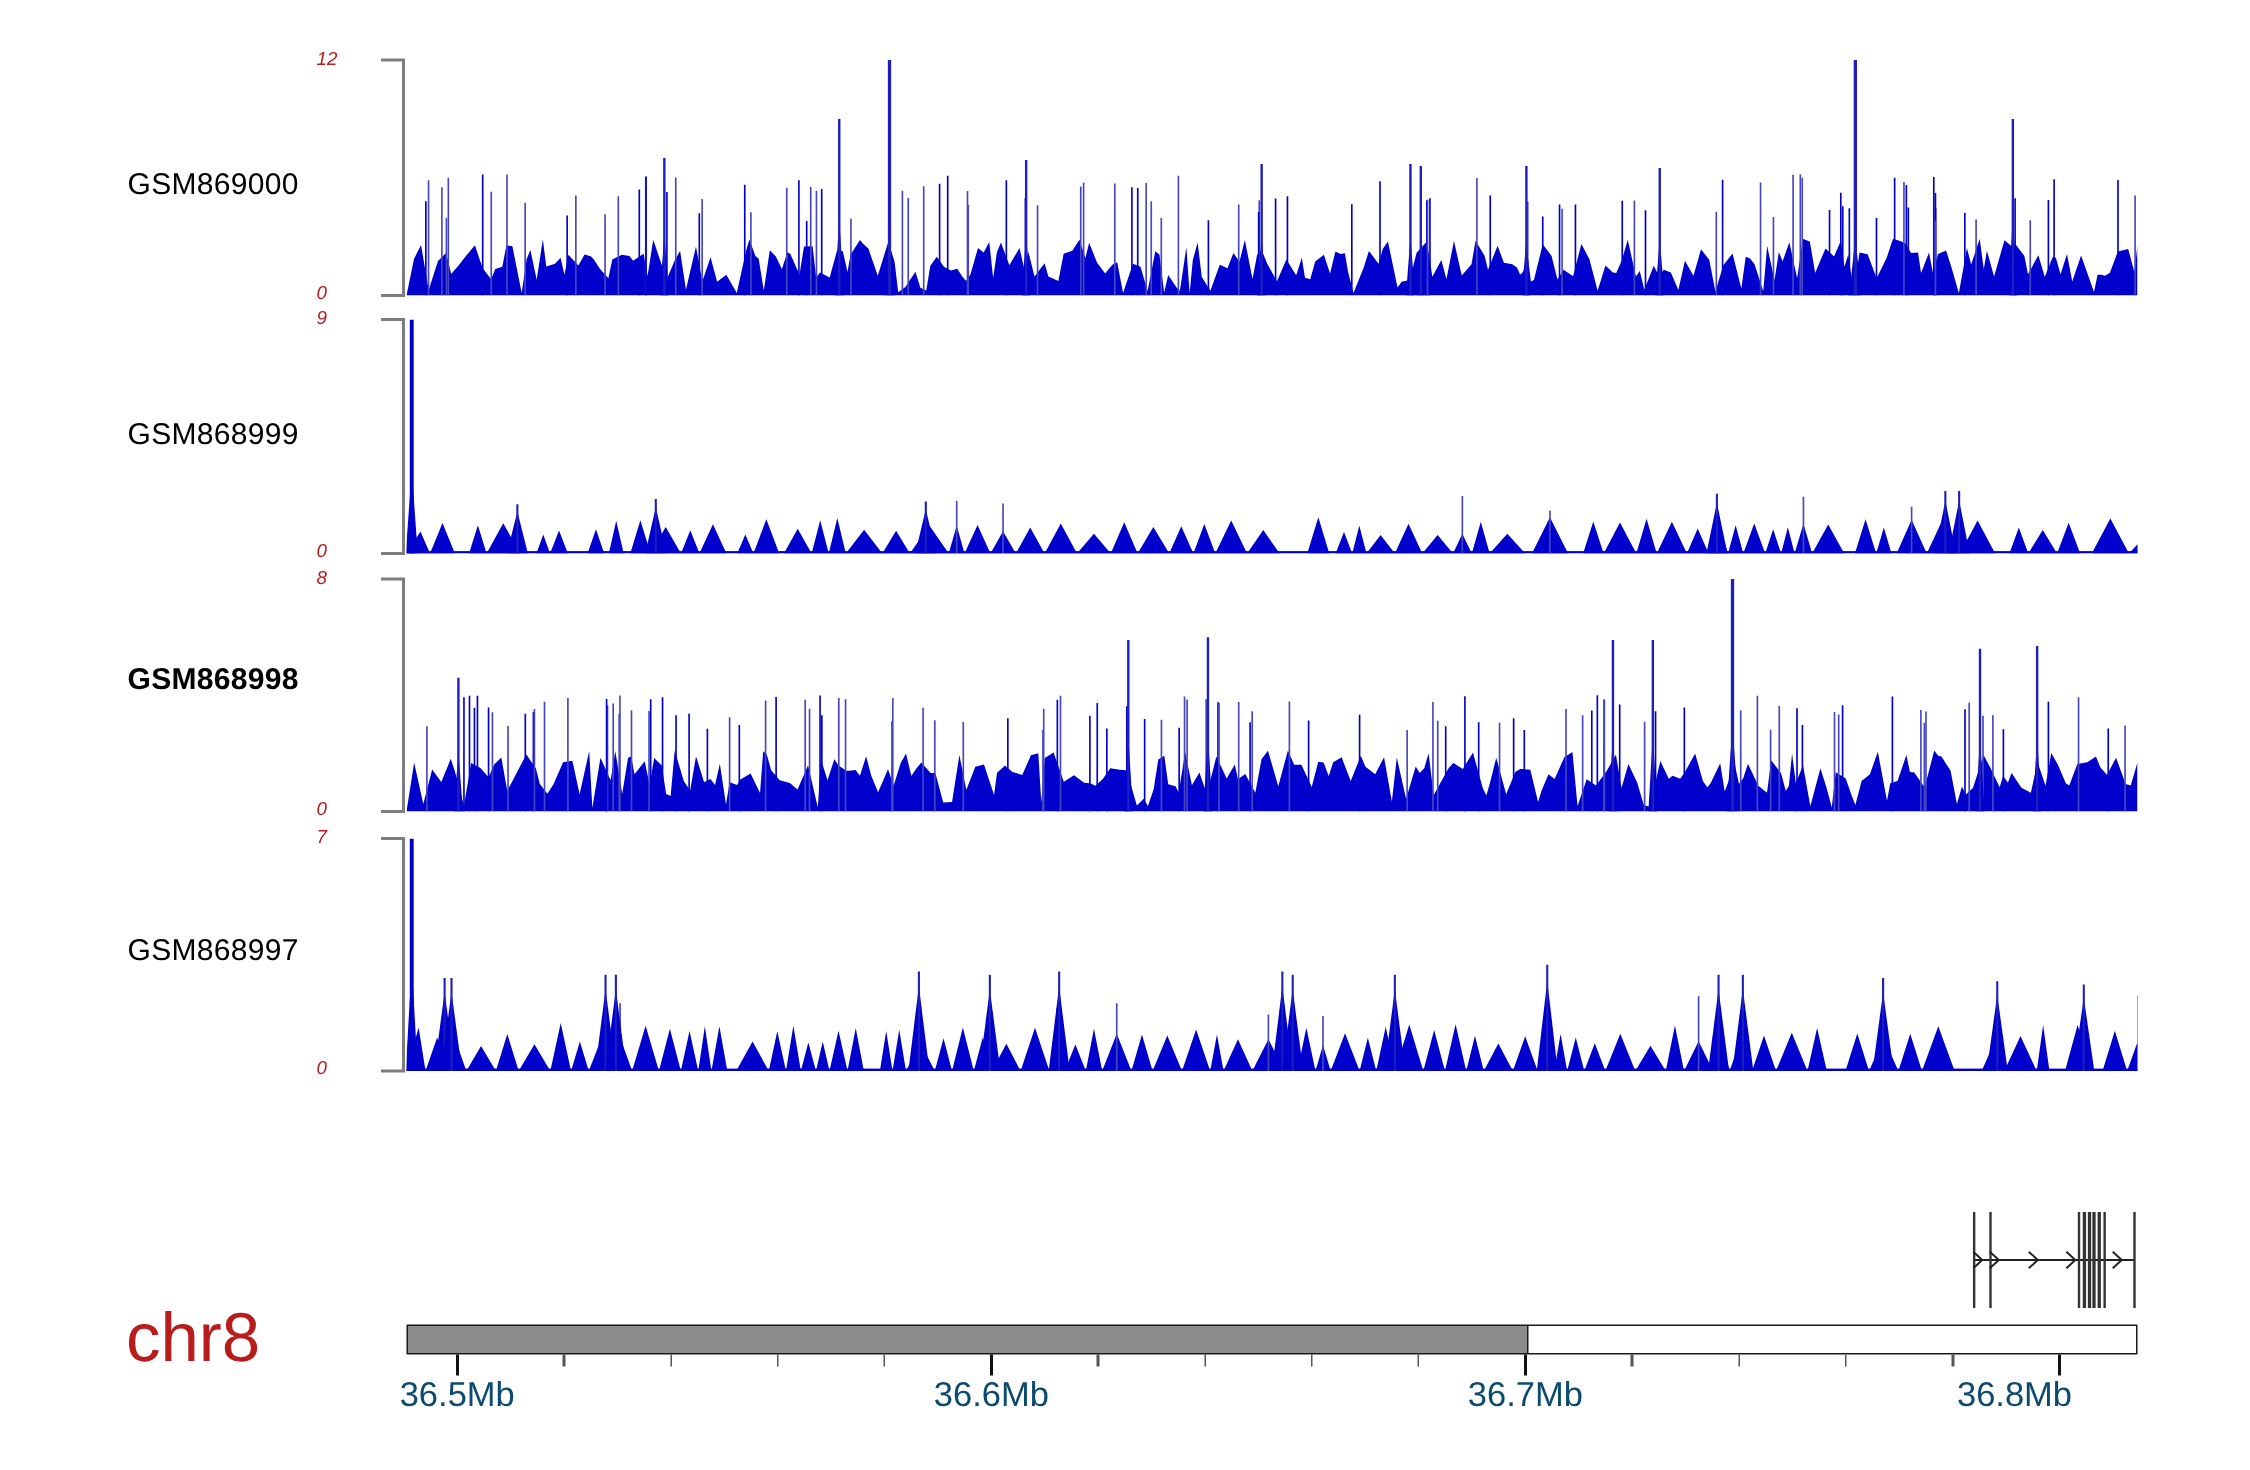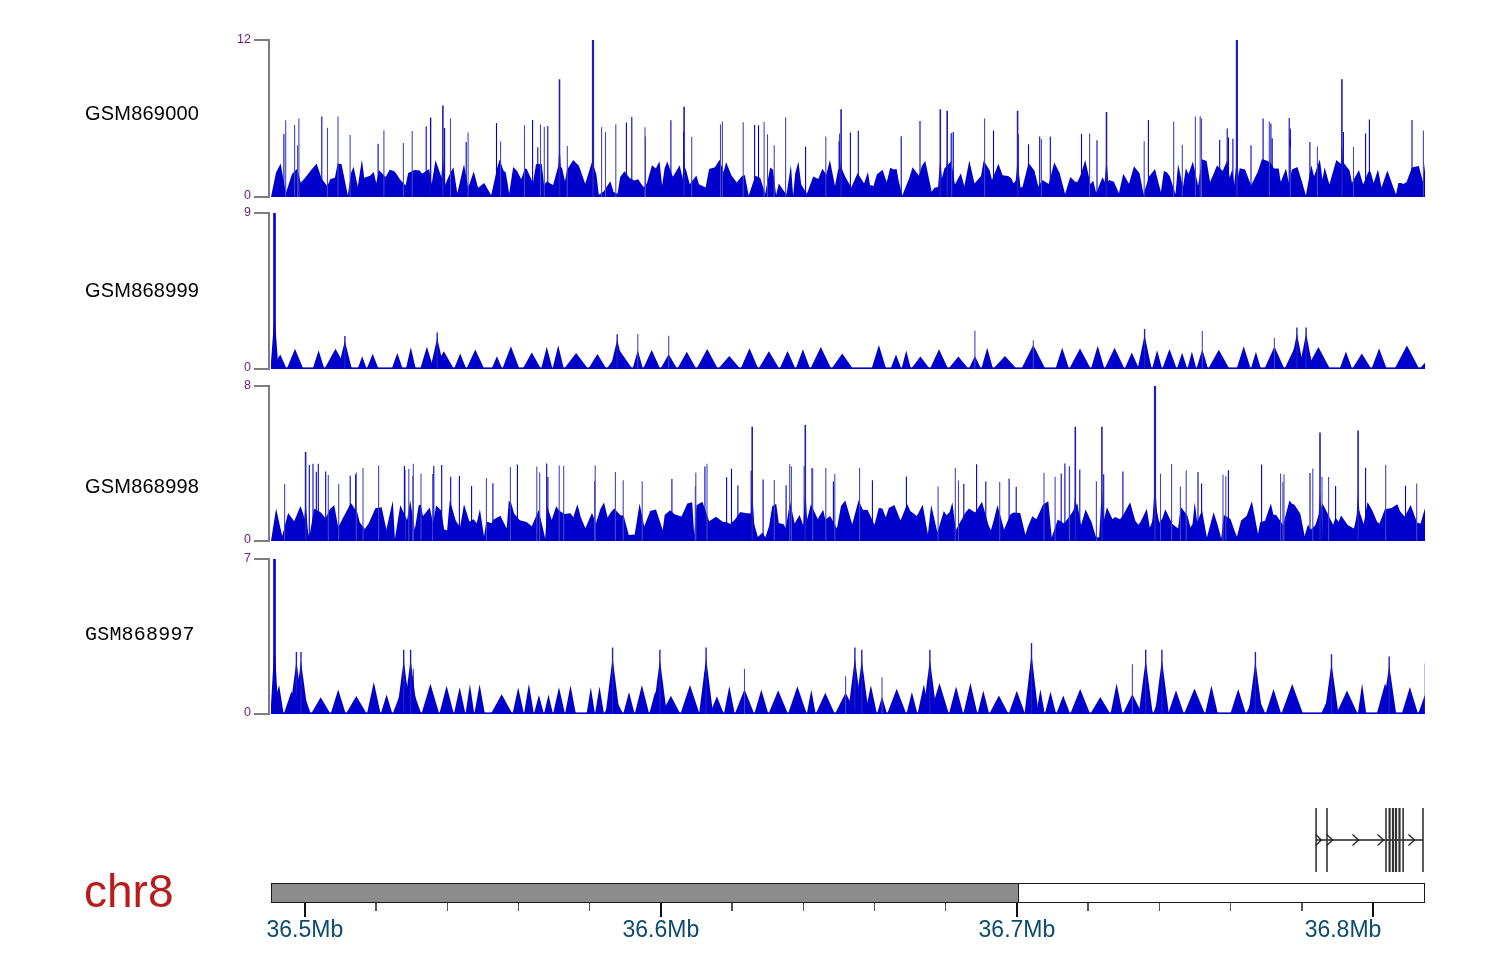--- a/index.html
+++ b/index.html
@@ -8,22 +8,22 @@
     width:1500px;height:980px;
     background:#ffffff;
     font-family:"Liberation Sans", sans-serif;
     overflow:hidden;
   }
   .track-label{
     position:absolute;left:85px;width:150px;
     font-size:20px;color:#000;letter-spacing:0.2px;
   }
   .ylab{
-    position:absolute;width:40px;text-align:right;
-    font-size:12.5px;color:#701a75;
+    position:absolute;width:40px;text-align:left;
+    font-size:12.5px;color:#b91c1c;font-style:italic;
   }
   .yaxis-line{position:absolute;width:1.5px;background:#7d7d7d;}
   .ytick{position:absolute;height:1.5px;width:14px;background:#7d7d7d;}
   .plot-svg{position:absolute;}
   .chrom-bar{
     position:absolute;left:271px;top:883px;width:1154px;height:20px;
     border:1.5px solid #1a1a1a;box-sizing:border-box;background:#ffffff;
   }
   .chrom-fill{position:absolute;left:0;top:0;height:100%;}
   .chrom-divider{position:absolute;top:0;width:1.5px;height:100%;background:#1a1a1a;}
@@ -39,21 +39,21 @@
     font-size:46px;color:#b91c1c;
   }
   #gene-svg{position:absolute;left:1313px;top:804px;}
 </style>
 </head>
 <body>
 
 <div id="stage">
   <div class="chrom-name">chr8</div>
   <div id="tracks">
-      <div class="track-label" style="top: 102px;">GSM869000</div>
+      <div class="track-label" style="top: 112px;">GSM869000</div>
       <div class="yaxis-line" style="left: 268px; top: 39.25px; height: 158.5px;"></div>
       <div class="ytick" style="left: 254px; top: 39.25px;"></div>
       <div class="ytick" style="left: 254px; top: 196.25px;"></div>
       <div class="ylab" style="left: 211px; top: 32px;">12</div>
       <div class="ylab" style="left: 211px; top: 188px;">0</div>
       <svg width="1154" height="157" viewBox="0 0 1154 157" class="plot-svg" style="left: 271px; top: 40px;">
         <polygon points="0,157 5.0,132.6 9.7,123.4 14.8,153.3 21.0,134 26.4,128.6 29.8,142.7 34.7,137 39.6,130.7 45.6,123.5 50.7,138.7 56.4,146.2 59.2,139.3 63.9,137.8 66.6,123.5 70.6,124.2 76.8,155.3 80.1,132.7 82.6,126.7 86.8,146.5 90.9,119.5 93.2,137.7 99.0,135.8 102.7,131.9 105.3,143.2 107.9,129.9 114.6,137 118.7,129.7 122.8,130.9 124.9,133 128.9,139.2 134.6,145.5 137.2,133 143.6,129.9 148.6,130.6 151.1,133.8 158.1,129.1 160.7,144 164.5,119.9 170.3,137 173.7,145.8 178.8,133.7 182.4,127.2 186.3,153.2 193.0,124.3 197.2,147.7 202.7,131.5 207.1,147.8 213.2,143.1 220.2,155.3 226.3,127.6 228.6,119.6 232.6,130.7 234.8,132.5 238.2,153.6 242.2,126.9 246.1,130.9 250.3,139.3 253.9,128.2 255.9,129.3 262.0,143.1 265.0,124.3 270.7,124.1 273.1,145 275.7,141.6 282.1,145 287.0,127.1 290.9,127.5 294.0,141.3 296.0,129.8 302.3,120 304.6,122.6 307.9,125.7 314.2,143.8 321.2,121.2 325.4,134.5 327.8,154.8 332.6,151.4 339.3,141.2 342.6,151.9 346.5,153.7 349.2,137.1 353.5,131.2 358.3,137.8 362.9,140.4 367.2,139.2 370.4,144.2 372.9,147.2 375.9,143.2 381.0,125.3 384.8,128.4 388.5,121.3 391.1,145.4 393.6,128.2 396.3,121.6 401.9,136.8 408.7,125.3 412.3,141.4 414.5,127.6 418.7,144.3 425.4,135.5 427.9,144.3 434.6,147.4 438.1,129.1 443.9,127.2 448.6,119.8 452.6,132.1 455.1,121.9 460.4,135.2 465.8,142.4 468.3,139.2 470.8,136.3 473.8,134.9 477.7,155.4 484.3,135.8 489.3,137.9 494.1,154 499.2,127.5 502.0,129.8 505.1,155.1 507.8,143.4 513.5,151.9 515.6,154 519.9,124.7 522.1,155.5 524.2,133.4 527.4,121.6 530.2,144.6 535.9,153.8 542.2,136.5 547.3,138.9 551.3,128.7 555.3,134.5 558.9,120 564.0,146 567.1,129.7 570.1,126.8 573.9,136 580.3,147.5 586.6,133 593.1,143.5 596.9,131.9 599.0,145.1 602.5,146.1 605.8,134.4 611.6,129.8 615.7,142.3 619.3,127.7 622.6,129.4 625.6,128.9 627.7,141.1 631.3,155.4 638.1,138.5 641.6,127.3 648.0,135.8 650.9,125.8 654.3,121 660.7,151.7 663.4,147.8 668.8,146.7 673.4,128.5 680.3,121 683.9,144.5 689.9,133.3 693.3,146.2 698.3,120.6 703.5,143.6 710.0,136.1 712.7,120.5 718.7,130.5 721.0,139.9 727.4,123.8 731.6,135.2 737.2,136.1 740.4,138.5 742.4,143.2 744.5,141.2 747.2,127.9 749.6,147.7 751.6,146.7 757.5,122.9 763.4,130.6 767.3,146.4 771.4,139.9 777.7,144.1 783.3,122.6 788.6,132.9 794.1,153.9 799.3,137 804.2,141.7 806.5,142 810.1,133.8 814.2,119.9 819.6,144.3 822.2,140.6 825.2,153.1 831.5,137.2 835.3,144.7 838.1,139.9 842.9,141.7 847.9,153.3 852.3,133.8 858.0,143.8 863.0,126.2 868.5,133.2 872.6,154.3 877.9,136.8 884.0,129 889.9,152.3 892.8,131.1 895.7,132.3 898.7,136.1 904.5,154.2 907.1,123.9 912.0,146.9 914.9,128 917.4,134.2 921.9,121.5 927.1,145.5 930.9,119.2 935.6,121.1 939.1,142 946.0,125.6 951.7,131 956.3,120.3 958.6,137.8 961.2,129.6 964.8,155.1 968.7,128.3 974.1,129.5 980.1,145.5 986.8,131.8 991.0,119.1 996.7,121 999.6,122.7 1003.0,128.6 1007.7,128.4 1009.7,142 1015.0,128.4 1017.7,142.4 1021.0,129.4 1026.4,127 1030.0,138.4 1034.9,155.5 1040.3,125.3 1043.1,136.3 1048.8,119.2 1051.5,139.5 1053.6,127.2 1058.4,144.4 1065.3,120.1 1069.9,124 1072.4,122.5 1078.6,130.6 1081.0,142.8 1087.9,130.1 1092.2,144.6 1097.4,131.5 1099.6,131.8 1102.7,142.9 1107.0,129.4 1110.5,147.6 1116.4,130.4 1121.7,145.4 1125.0,154.6 1127.4,143.1 1129.9,143.1 1132.5,143.9 1135.6,141.9 1140.9,127.6 1147.8,126 1151.9,141.4 1154.0,123.3 1154,157" fill="#0000CC"></polygon>
         <line x1="23.6" y1="157" x2="23.6" y2="84.9" stroke="#4646C3" stroke-width="1.1"></line>
         <line x1="296.3" y1="157" x2="296.3" y2="105.9" stroke="#4646C3" stroke-width="1.1"></line>
         <line x1="757.5" y1="157" x2="757.5" y2="104.3" stroke="#0000CC" stroke-width="1.1"></line>
@@ -198,21 +198,21 @@
         <line x1="166.2" y1="156" x2="166.2" y2="119.6" stroke="#1D1DC0" stroke-width="1.4"></line>
         <polygon points="339.2,156 346.2,126.5 353.2,156" fill="#0000CC"></polygon>
         <line x1="346.2" y1="156" x2="346.2" y2="121.3" stroke="#1D1DC0" stroke-width="1.4"></line>
         <polygon points="866.6,156 873.6,122.1 880.6,156" fill="#0000CC"></polygon>
         <line x1="873.6" y1="156" x2="873.6" y2="116.1" stroke="#1D1DC0" stroke-width="1.4"></line>
         <polygon points="1018.9000000000001,156 1025.9,120.6 1032.9,156" fill="#0000CC"></polygon>
         <line x1="1025.9" y1="156" x2="1025.9" y2="114.4" stroke="#1D1DC0" stroke-width="1.4"></line>
         <polygon points="1028.1,156 1035.1,120.6 1042.1,156" fill="#0000CC"></polygon>
         <line x1="1035.1" y1="156" x2="1035.1" y2="114.4" stroke="#1D1DC0" stroke-width="1.4"></line>
       </svg>
-      <div class="track-label" style="top: 475px;">GSM868998</div>
+      <div class="track-label" style="top: 442px; font-weight: bold;">GSM868998</div>
       <div class="yaxis-line" style="left: 268px; top: 385.25px; height: 156.5px;"></div>
       <div class="ytick" style="left: 254px; top: 385.25px;"></div>
       <div class="ytick" style="left: 254px; top: 540.25px;"></div>
       <div class="ylab" style="left: 211px; top: 378px;">8</div>
       <div class="ylab" style="left: 211px; top: 532px;">0</div>
       <svg width="1154" height="155" viewBox="0 0 1154 155" class="plot-svg" style="left: 271px; top: 386px;">
         <polygon points="0,155 5.1,122.4 11.2,150 17.1,127 23.2,135.3 29.5,119.9 32.1,127.6 38.3,151.2 43.1,122.7 49.3,126 54.7,132.2 58.5,123.7 63.2,119 67.2,141.3 73.4,129.3 79.9,117 86.3,126.4 88.8,136.5 93.9,143.1 98.0,136.8 104.4,122.2 110.6,121.2 115.4,143.5 121.8,114.7 123.9,152.7 129.3,119.2 136.1,134.1 139.2,114.6 143.8,143.4 147.7,119.2 149.8,118.4 152.0,130.1 158.8,121.5 162.1,137.3 165.1,119.4 170.2,124.4 173.1,143.3 176.1,144.6 178.8,114.3 184.9,134.9 189.1,141 193.0,118.2 198.4,135.5 202.6,133.3 205.7,137.3 208.9,123.2 213.0,150.3 215.4,135.5 220.4,137.3 222.6,133.6 229.4,129.7 235.7,142.6 237.8,114.8 240.2,117 243.1,127.5 248.8,134.2 255.6,136 260.7,140.3 267.7,124.1 274.2,152.4 276.3,120.4 280.7,134.1 285.2,120.2 288.0,124.4 293.5,128 299.4,127.3 302.3,131.2 306.4,118.2 309.9,131.4 314.4,142.2 321.0,126.8 324.8,137.6 329.4,122.9 333.0,116.4 336.6,131.4 339.9,126.3 343.2,122.4 349.4,129.3 352.6,129.4 357.8,149 363.7,148.6 368.6,117.4 373.2,140.6 379.2,125.1 385.0,123.6 391.7,144 393.7,129.1 399.0,124.3 403.9,128.6 410.5,130.6 416.3,117.5 421.2,116.2 423.2,149 425.5,119.3 431.4,115.7 438.2,135.2 445.0,130.8 451.7,135.8 455.9,136.2 459.3,137.9 464.2,133.3 469.2,126.1 475.4,127.2 480.1,127.5 486.9,151 491.5,146.5 494.3,151.3 498.1,140.2 501.2,120.3 505.2,117.8 507.8,136.9 512.7,138.2 514.8,142.5 519.1,115.4 523.6,137.5 528.6,129 533.6,143.5 539.9,118.3 546.8,133 552.2,123.7 554.3,133.5 559.2,130 565.9,142.5 570.0,120.1 574.3,114.5 581.2,138.2 587.6,114.3 591.8,123.8 596.6,123.9 603.5,138.7 607.8,121.9 611.4,122.4 614.8,131.3 617.8,122.1 623.4,118.9 629.5,134.6 636.2,117.9 639.3,125.1 645.8,130.1 651.7,118.8 656.9,148.3 660.2,119 666.4,146.6 672.8,125 675.5,129.3 678.5,126.2 681.4,116.2 684.8,144.2 688.5,137.3 694.7,126.2 697.9,122.6 704.2,126.6 711.0,115.7 717.5,139.3 719.9,144.3 722.3,136 726.5,119.1 733.1,143.5 739.3,128.5 742.5,126.6 749.2,127.1 754.4,148.7 756.7,141.2 761.3,130.2 765.4,133.3 772.0,118.6 777.3,115.3 780.7,151.4 786.8,133.5 793.0,137.6 799.9,128.4 806.3,117.2 810.0,139.3 814.6,123.4 820.5,135.9 824.9,150.8 828.9,151.8 835.9,121.3 841.5,133.2 844.1,131.1 849.1,133.2 852.2,128.9 859.1,116.3 864.3,134.8 867.3,138.8 869.5,136 875.8,122.8 878.8,141.7 881.4,134.9 885.1,121.7 888.3,136.5 891.1,133 894.3,123.2 901.2,137.8 907.0,142.5 909.8,120.9 916.4,129.5 919.5,141.4 921.6,137.8 923.7,116.3 926.2,136.1 931.0,124.2 935.9,151.5 942.6,126.2 946.7,139.1 950.2,152.4 952.8,128.9 959.5,133 963.3,144 965.9,150.7 970.1,134.6 975.6,130.1 980.9,115.2 987.0,147.9 989.2,136.2 994.0,134.7 999.9,117.4 1002.3,128.6 1005.2,129 1012.1,139 1018.5,114.4 1021.1,117.9 1023.3,118.4 1029.4,127.9 1033.6,150 1037.0,138.4 1039.5,143.8 1044.3,139.3 1046.9,131.3 1051.4,117.3 1055.9,125.9 1062.1,138.8 1064.4,131.4 1067.6,135.7 1070.1,129.4 1076.6,139.1 1082.9,142.5 1087.4,122.2 1092.7,137.9 1096.5,116 1101.1,124.1 1106.2,136.1 1108.5,137.6 1113.9,123.3 1120.6,122.1 1126.3,118.3 1129.2,125.5 1133.7,130.6 1139.7,119.1 1146.1,136.7 1149.5,137.6 1154.0,122.2 1154,155" fill="#0000CC"></polygon>
         <line x1="54.7" y1="155" x2="54.7" y2="85.6" stroke="#0000CC" stroke-width="1.1"></line>
         <line x1="790.2" y1="155" x2="790.2" y2="87.6" stroke="#0000CC" stroke-width="1.1"></line>
         <line x1="1134.5" y1="155" x2="1134.5" y2="99.7" stroke="#0000CC" stroke-width="1.1"></line>
@@ -327,21 +327,21 @@
         <line x1="534.3" y1="155" x2="534.3" y2="38.8" stroke="#1D1DC0" stroke-width="1.6"></line>
         <polygon points="801.3,155 804.3,103.6 807.3,155" fill="#0000CC"></polygon>
         <line x1="804.3" y1="155" x2="804.3" y2="40.7" stroke="#1D1DC0" stroke-width="1.6"></line>
         <polygon points="827.9,155 830.9,103.6 833.9,155" fill="#0000CC"></polygon>
         <line x1="830.9" y1="155" x2="830.9" y2="40.7" stroke="#1D1DC0" stroke-width="1.6"></line>
         <polygon points="1046,155 1049.0,106.2 1052,155" fill="#0000CC"></polygon>
         <line x1="1049.0" y1="155" x2="1049.0" y2="46.5" stroke="#1D1DC0" stroke-width="1.6"></line>
         <polygon points="1084.1,155 1087.1,105.3 1090.1,155" fill="#0000CC"></polygon>
         <line x1="1087.1" y1="155" x2="1087.1" y2="44.6" stroke="#1D1DC0" stroke-width="1.6"></line>
       </svg>
-      <div class="track-label" style="top: 623px; font-family: Liberation Mono, monospace;">GSM868997</div>
+      <div class="track-label" style="top: 623px;">GSM868997</div>
       <div class="yaxis-line" style="left: 268px; top: 558.25px; height: 156.5px;"></div>
       <div class="ytick" style="left: 254px; top: 558.25px;"></div>
       <div class="ytick" style="left: 254px; top: 713.25px;"></div>
       <div class="ylab" style="left: 211px; top: 551px;">7</div>
       <div class="ylab" style="left: 211px; top: 705px;">0</div>
       <svg width="1154" height="155" viewBox="0 0 1154 155" class="plot-svg" style="left: 271px; top: 559px;">
         <polygon points="0,155 8.1,126 12.7,155 20.4,132.6 28.0,155 34.0,138.2 39.9,155 49.7,138.3 59.6,155 67.2,130.4 74.8,155 85.3,137.1 95.9,155 102.8,123 109.7,155 115.6,135.4 121.5,155 128.0,138.3 134.5,155 142.4,132.5 150.4,155 159.4,124.8 168.3,155 175.6,126.8 182.9,155 188.7,128.3 194.5,155 198.9,125.2 203.3,155 208.6,125.2 213.9,155 219.8,155 230.7,135.3 241.5,155 247.2,128.5 253.0,155 257.9,124.8 262.9,155 267.9,136 273.0,155 277.5,135.4 282.0,155 288.0,128.2 294.0,155 299.5,126.3 304.9,155 315.6,155 319.8,128.3 324.0,155 328.5,127.5 333.0,155 342.6,136.1 352.2,155 358.0,133.1 363.7,155 370.9,126 378.2,155 384.2,132.5 390.3,155 399.9,136.8 409.4,155 419.0,126.1 428.6,155 433.7,123 438.8,155 445.9,137.3 452.9,155 458.3,126.9 463.8,155 473.5,130.2 483.3,155 490.3,130.7 497.4,155 507.2,131.3 517.0,155 526.4,127.3 535.8,155 540.3,130.7 544.7,155 554.3,133.8 563.9,155 574.6,133.8 585.3,155 589.6,134.9 593.9,155 599.9,126.2 606.0,155 611.0,137.6 616.1,155 625.7,129.8 635.4,155 640.9,132.9 646.5,155 652.8,125.5 659.1,155 668.5,124 677.9,155 685.1,127.6 692.3,155 699.4,123.9 706.5,155 712.3,131.5 718.2,155 727.9,136.6 737.6,155 745.8,131.8 754.1,155 765.1,155 769.4,130.3 773.8,155 779.5,132.7 785.2,155 792.2,136.5 799.2,155 809.2,130.1 819.2,155 829.3,138.1 839.5,155 845.6,124.6 851.7,155 861.4,135.1 871.1,155 876.6,130.7 882.0,155 889.5,134.4 897.0,155 905.0,131.3 913.0,155 923.5,129.5 934.0,155 940.4,126.4 946.9,155 959.3,155 967.2,130 975.0,155 984.8,132.9 994.6,155 1002.5,130.1 1010.3,155 1021.2,125.1 1032.1,155 1036.9,155 1050.1,155 1057.7,137.9 1065.2,155 1076.0,131.6 1086.8,155 1091.1,124.4 1095.3,155 1105.7,155 1114.1,124.2 1122.6,155 1130.7,155 1138.9,128.1 1147.1,155 1154.2,135.1 1154.0,155 1154,155" fill="#0000CC"></polygon>
         <rect x="0" y="153.4" width="1154" height="1.6" fill="#0000CC"></rect>
         <line x1="142.4" y1="155" x2="142.4" y2="109.9" stroke="#4646C3" stroke-width="1.1"></line>
         <line x1="433.7" y1="155" x2="433.7" y2="113.2" stroke="#4646C3" stroke-width="1.1"></line>

